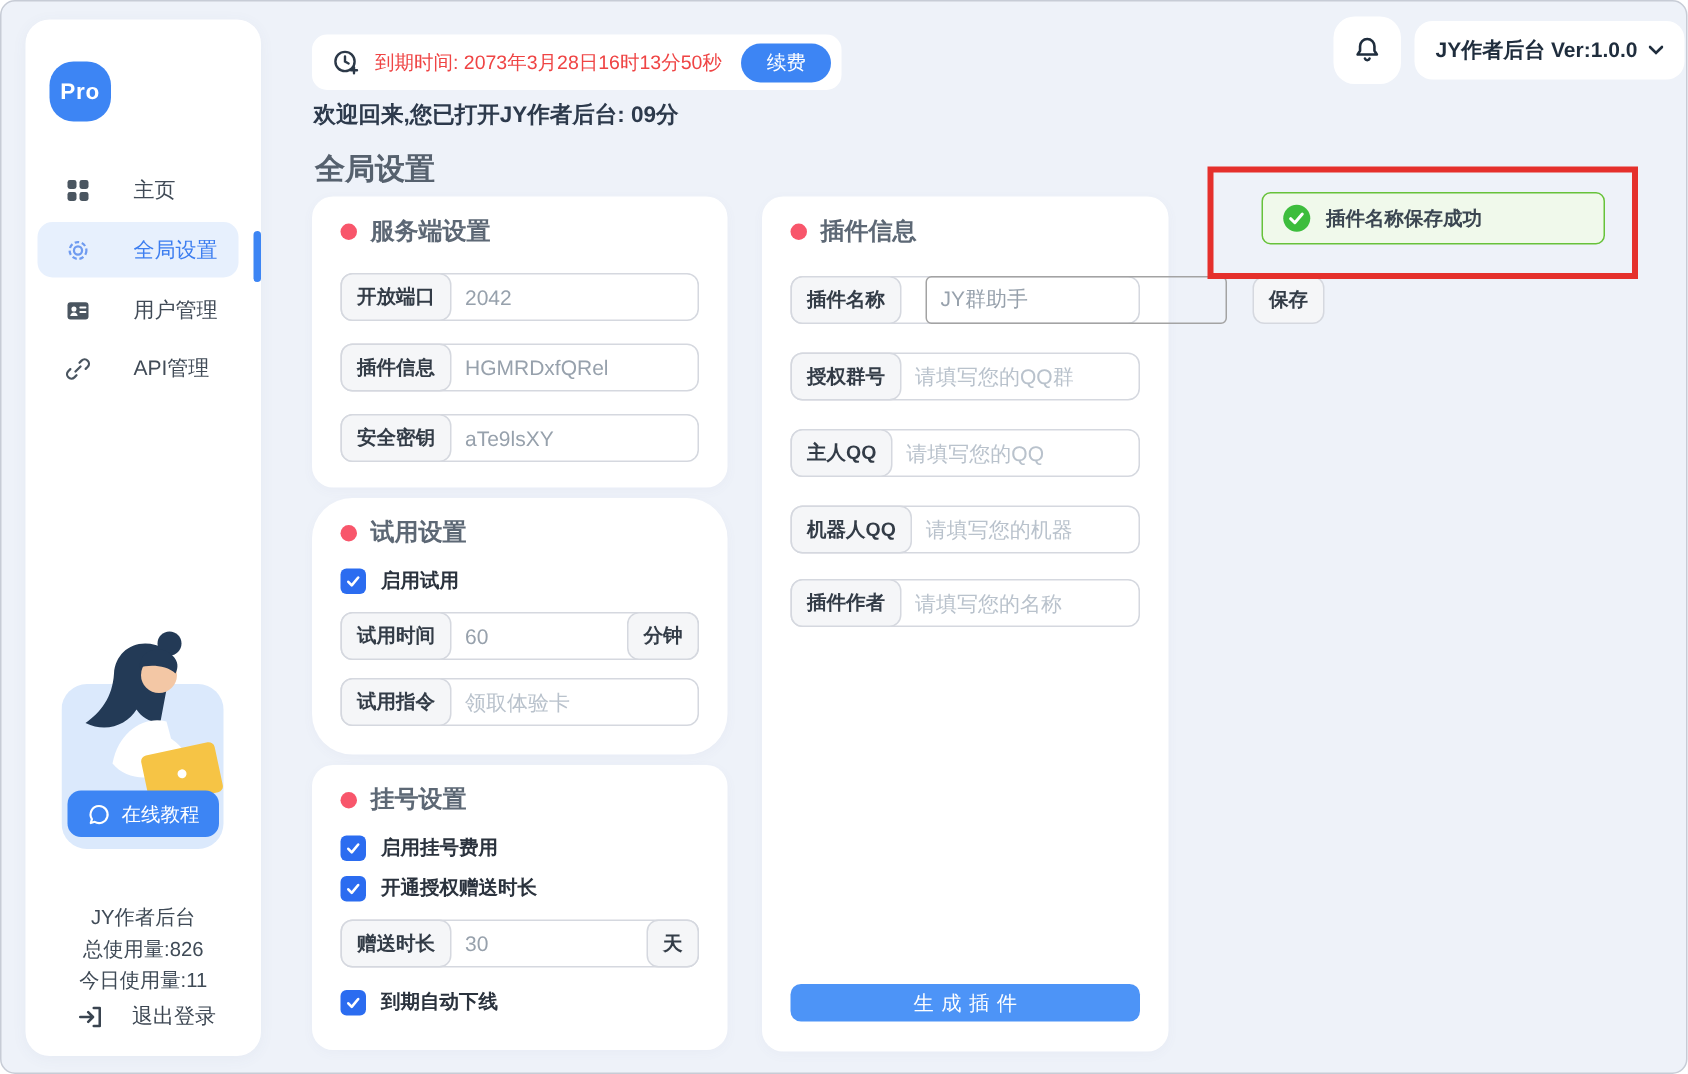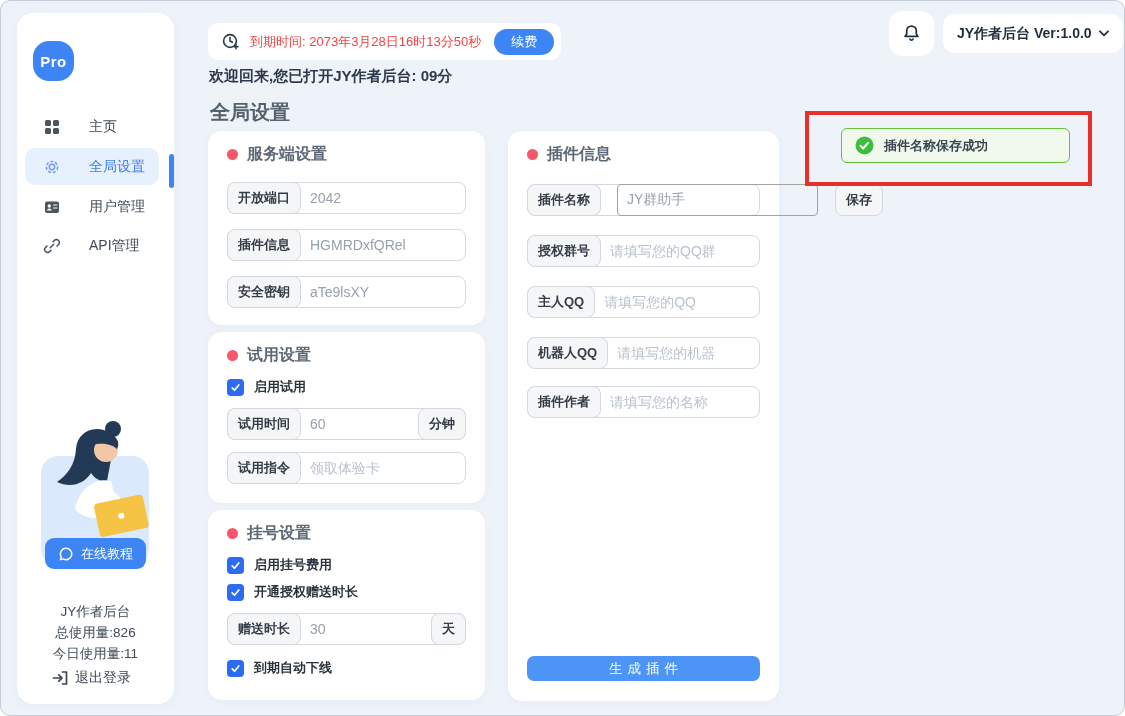--- a/index.html
+++ b/index.html
@@ -17,27 +17,27 @@
   .menu-item { position:relative; height:39px; display:flex; align-items:center; gap:28px;
                padding-left:26px; font-size:14px; color:#414b57; cursor:pointer; }
   .menu-item svg { flex:0 0 auto; }
   .menu-item.active { margin:0 15px 0 8px; padding-left:18px; background:#e7f0fd;
                       border-radius:10px; color:#3d7ef0; height:37px; }
   .active-indicator { position:absolute; right:0px; top:141px; width:5px; height:34px;
                       background:#3d85f4; border-radius:4px; }
   .menu-gap { height:2px; }
 
   .illu { position:absolute; left:24px; top:406px; width:110px; height:148px; }
-  .tutorial-btn { position:absolute; left:28px; top:525px; width:101px; height:31px;
+  .tutorial-btn { position:absolute; left:28px; top:514px; width:101px; height:31px;
                   background:#3d85f4; border:none; border-radius:9px; color:#fff; font-size:13px;
                   display:flex; align-items:center; justify-content:center; gap:7px; cursor:pointer;
                   font-family:inherit; }
   .side-stats { position:absolute; left:0; top:588px; width:100%; text-align:center;
                 font-size:13.5px; color:#3f4a56; line-height:21px; }
-  .logout { position:absolute; left:34px; top:656px; display:flex; align-items:center; gap:6px;
+  .logout { position:absolute; left:34px; top:656px; display:flex; align-items:center; gap:19px;
             font-size:14px; color:#3a4450; cursor:pointer; }
 
   
   .top-pill { position:absolute; left:207px; top:22px; height:37px; background:#fff;
               border-radius:10px; display:inline-flex; align-items:center; gap:9px;
               padding:0 7px 0 13px; }
   .expiry-text { font-size:13px; color:#ef4444; font-weight:400; }
   .renew-btn { background:#3d85f4; color:#fff; border:none; border-radius:14px; height:26px;
                padding:0 17px; font-size:13px; cursor:pointer; font-family:inherit; margin-left:4px; }
   .bell-box { position:absolute; left:888px; top:10px; width:45px; height:45px; background:#fff;
@@ -46,21 +46,21 @@
              border-radius:12px; display:flex; align-items:center; gap:7px; padding:0 14px;
              font-size:14px; font-weight:600; color:#1f2d3d; cursor:pointer; }
 
   .welcome { position:absolute; left:208px; top:66px; font-size:15px; font-weight:700; color:#2d3a4c; }
   .page-title { position:absolute; left:209px; top:98px; font-size:20px; font-weight:700; color:#56616e; }
 
   
   .panel { position:absolute; background:#fff; border-radius:14px; padding:13px 19px;
            box-shadow:0 2px 8px rgba(90,110,150,.04); }
   .p-server { left:207px; top:130px; width:277px; height:194px; }
-  .p-trial  { left:207px; top:331px; width:277px; height:171px; }
+  .p-trial  { left:207px; top:331px; width:277px; height:171px;border-radius:27px; }
   .p-hangup { left:207px; top:509px; width:277px; height:190px; }
   .p-plugin { left:507px; top:130px; width:271px; height:570px; }
 
   .sec-title { display:flex; align-items:center; gap:9px; font-size:16px; font-weight:700; color:#5d6875; }
   .red-dot { width:11px; height:11px; border-radius:50%; background:#f8566b; flex:0 0 auto; }
 
   .row { position:relative; display:flex; align-items:stretch; height:32px;
          border:1px solid #d5d8df; border-radius:8px; background:#fff; }
   .side-box { display:flex; align-items:center; padding:0 10px; background:#f5f6f8;
               border:1px solid #d5d8df; border-radius:8px; margin:-1px; font-size:13px;

